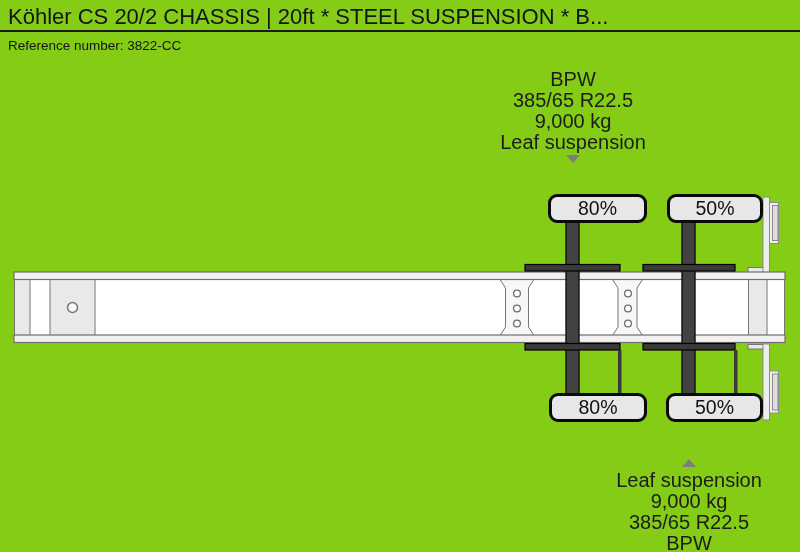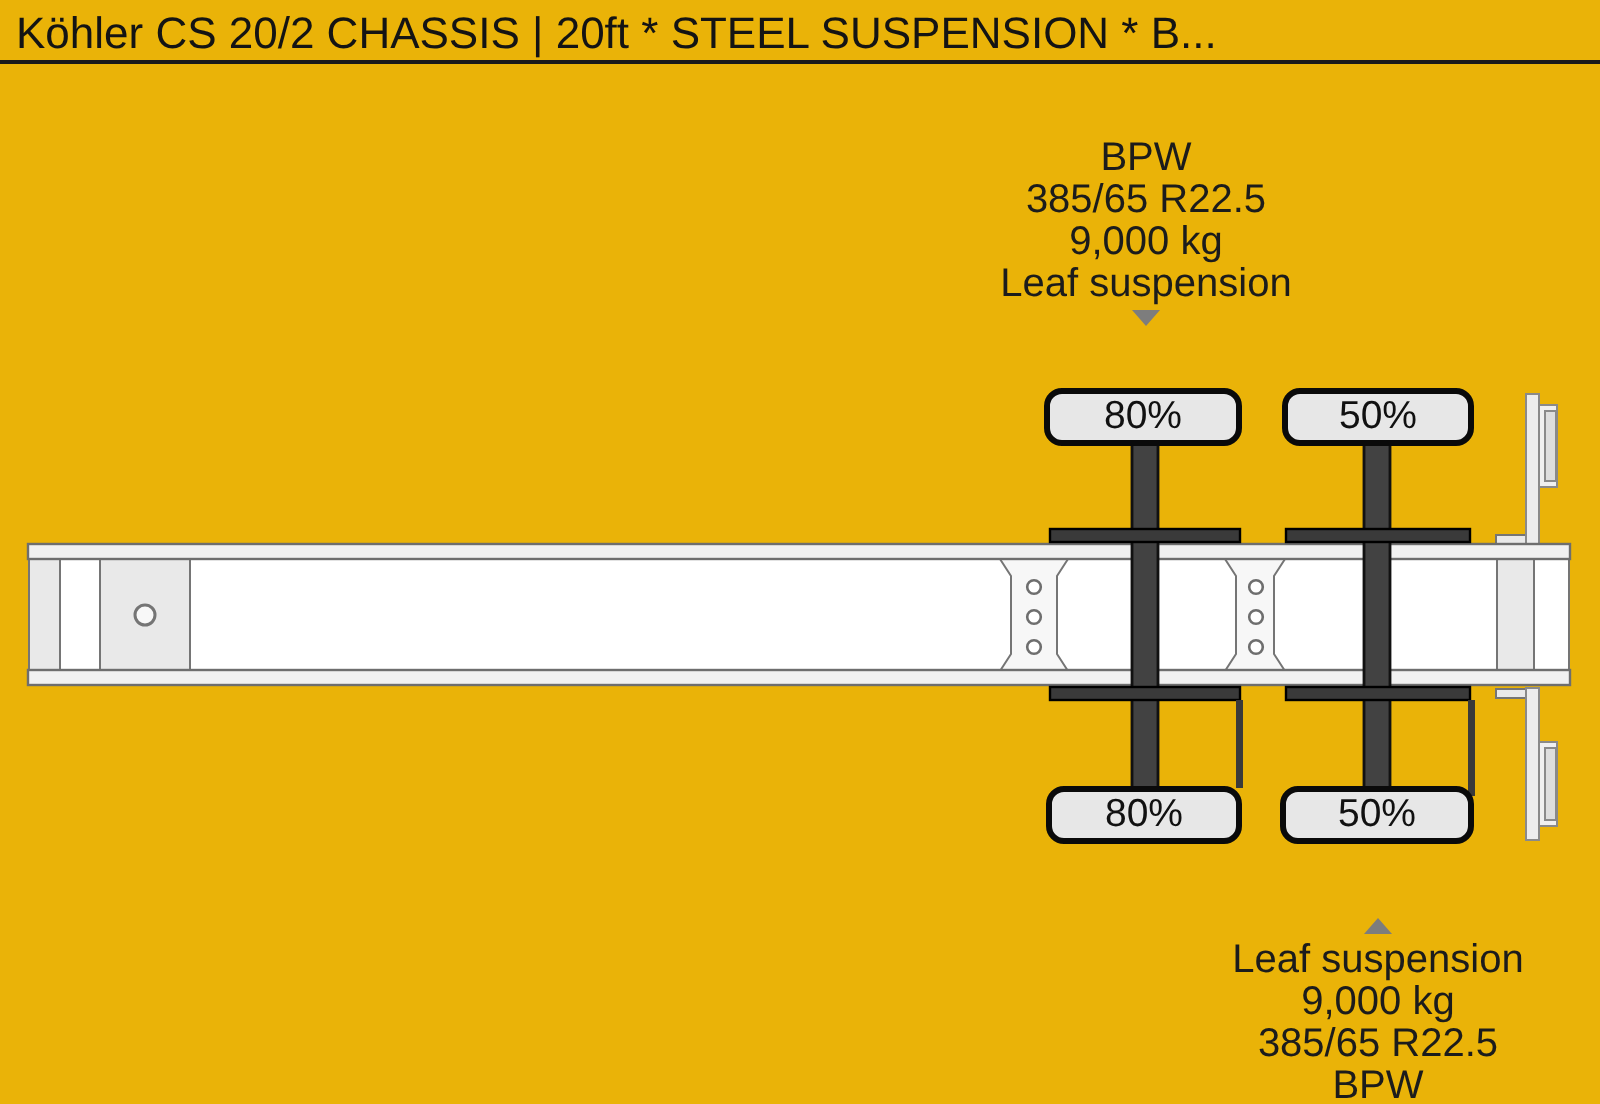--- a/index.html
+++ b/index.html
@@ -1,18 +1,18 @@
 <!DOCTYPE html>
 <html><head>
 <meta charset="utf-8">
 <style>
   html,body{margin:0;padding:0;background:#ffffff;}
   body{width:800px;height:552px;position:relative;overflow:hidden;
        font-family:"Liberation Sans","DejaVu Sans",sans-serif;color:#1a1a1a;}
-  .screen{position:absolute;inset:0;width:800px;height:552px;background:#eab308;}
+  .screen{position:absolute;inset:0;width:800px;height:552px;background:#84cc16;}
 
   
   .title{position:absolute;left:8px;top:3px;font-size:22px;line-height:27px;
          white-space:nowrap;color:#141414;font-weight:400;}
   .divider{position:absolute;left:0;top:30px;width:800px;height:0;
            border-top:2px solid #1a1a1a;}
   .ref{position:absolute;left:8px;top:38px;font-size:13.5px;color:#141414;}
 
   
   .axle-note{position:absolute;width:320px;text-align:center;font-size:20px;
@@ -27,33 +27,34 @@
   .tri-up{left:682px;top:459px;border-left:7px solid transparent;
           border-right:7px solid transparent;border-bottom:8px solid #7d7d7d;}
 
   
   .chassis-svg{position:absolute;left:0;top:0;}
 
   
   .tire-box{position:absolute;box-sizing:border-box;height:29px;
             background:#e7e7e7;border:3px solid #0a0a0a;border-radius:9px;
             display:flex;align-items:center;justify-content:center;
-            font-size:19.5px;color:#111;}
+            font-size:19.5px;color:#111;margin-left:26px;}
   .tb-a1-top{left:522px;top:194px;width:99px;}
   .tb-a2-top{left:641px;top:194px;width:96px;}
   .tb-a1-bot{left:523px;top:393px;width:98px;}
   .tb-a2-bot{left:640px;top:393px;width:97px;}
 </style>
 </head>
 <body>
 
 <div class="screen">
 
   <div class="title">Köhler CS 20/2 CHASSIS | 20ft * STEEL SUSPENSION * B...</div>
   <div class="divider"></div>
+  <div class="ref"><span>Reference number:</span>&nbsp;<span>3822-CC</span></div>
 
   <div class="axle-note axle-note-top">
     <div>BPW</div>
     <div>385/65 R22.5</div>
     <div>9,000 kg</div>
     <div>Leaf suspension</div>
   </div>
   <div class="tri tri-down"></div>
 
   <svg class="chassis-svg" width="800" height="552" viewBox="0 0 800 552">

